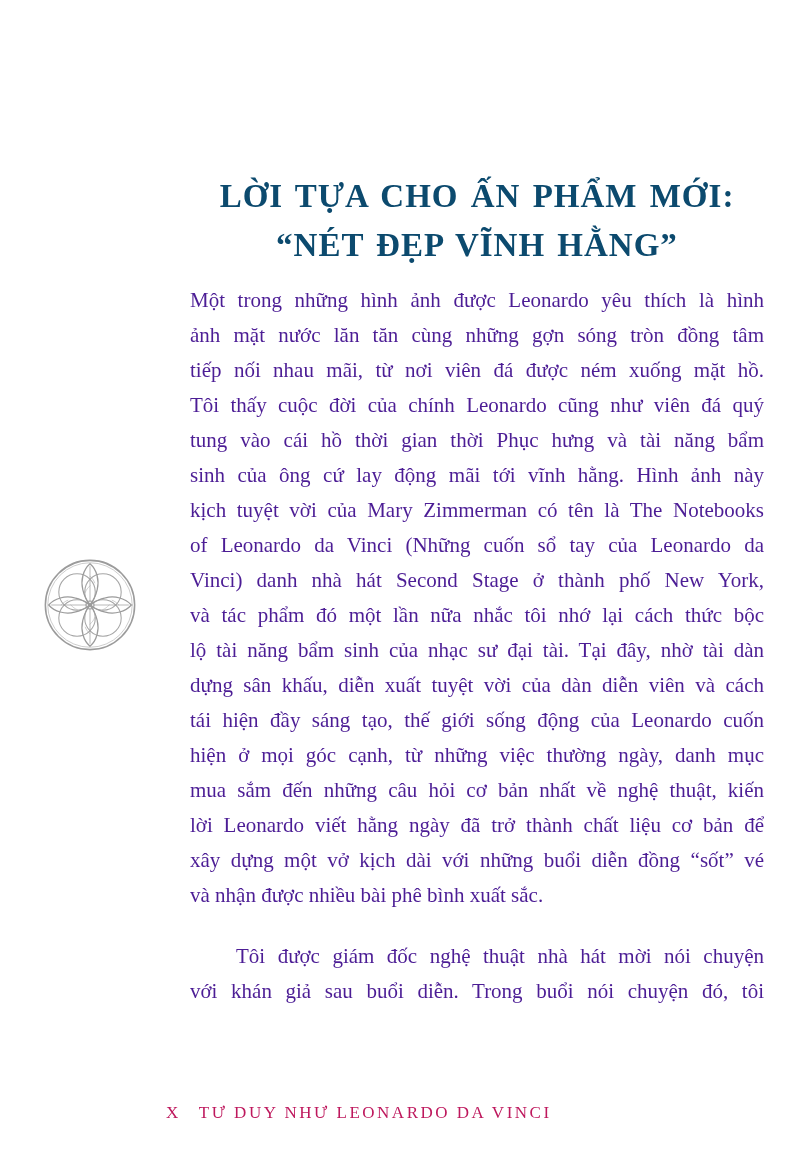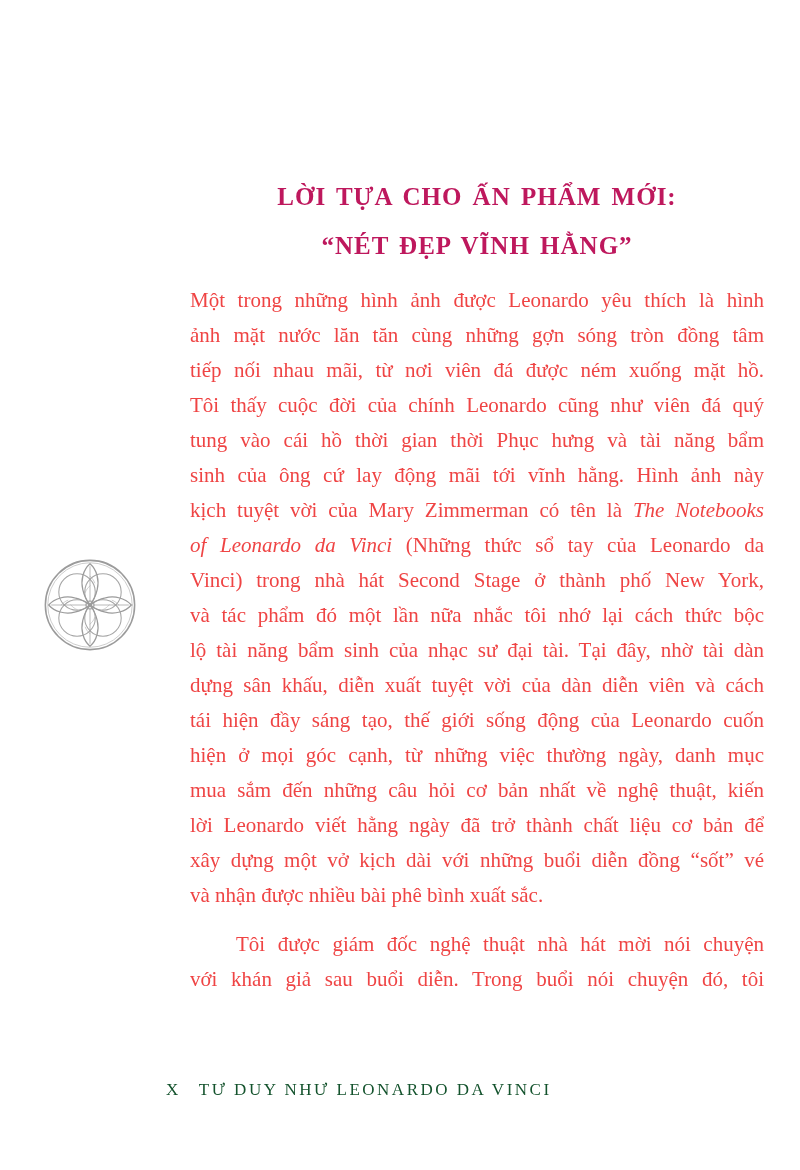--- a/index.html
+++ b/index.html
@@ -20,50 +20,50 @@
     width: 96px;
     height: 96px;
   }
   .content {
     position: absolute;
     left: 190px;
     top: 172px;
     width: 574px;
   }
   .title {
-    font-size: 25px;
+    font-size: 33px;
     font-weight: bold;
     line-height: 49px;
     text-align: center;
     letter-spacing: 1px;
     word-spacing: 3px;
-    color: #be185d;
+    color: #0c4a6e;
   }
   .body-text {
     margin-top: 13px;
     font-size: 21px;
-    color: #ef4444;
+    color: #4c1d95;
   }
   .bline {
     line-height: 35px;
     text-align: justify;
     text-align-last: justify;
     text-justify: inter-word;
   }
   .bline.endline { text-align-last: left; }
   .bline.indent { text-indent: 46px; }
-  .bline.parastart { margin-top: 14px; }
-  .ital { font-style: italic; }
+  .bline.parastart { margin-top: 26px; }
+  .ital { }
   .footer {
     position: absolute;
     left: 166px;
-    top: 1080px;
+    top: 1103px;
     font-size: 17px;
     letter-spacing: 2.5px;
-    color: #14532d;
+    color: #be185d;
     white-space: nowrap;
   }
   .footer .pagenum { margin-right: 18px; }
 </style>
 </head>
 <body>
 
 <div class="page">
 
   <svg class="ornament" viewBox="0 0 100 100" xmlns="http://www.w3.org/2000/svg">
@@ -96,22 +96,22 @@
       <div>“NÉT ĐẸP VĨNH HẰNG”</div>
     </h1>
     <div class="body-text" id="body-text">
         <div class="bline"><span>Một trong những hình ảnh được Leonardo yêu thích là hình</span></div>
         <div class="bline"><span>ảnh mặt nước lăn tăn cùng những gợn sóng tròn đồng tâm</span></div>
         <div class="bline"><span>tiếp nối nhau mãi, từ nơi viên đá được ném xuống mặt hồ.</span></div>
         <div class="bline"><span>Tôi thấy cuộc đời của chính Leonardo cũng như viên đá quý</span></div>
         <div class="bline"><span>tung vào cái hồ thời gian thời Phục hưng và tài năng bẩm</span></div>
         <div class="bline"><span>sinh của ông cứ lay động mãi tới vĩnh hằng. Hình ảnh này</span></div>
         <div class="bline"><span>kịch tuyệt vời của Mary Zimmerman có tên là </span><span class="ital">The Notebooks</span></div>
-        <div class="bline"><span class="ital">of Leonardo da Vinci</span><span> (Những thức sổ tay của Leonardo da</span></div>
-        <div class="bline"><span>Vinci) trong nhà hát Second Stage ở thành phố New York,</span></div>
+        <div class="bline"><span class="ital">of Leonardo da Vinci</span><span> (Những cuốn sổ tay của Leonardo da</span></div>
+        <div class="bline"><span>Vinci) danh nhà hát Second Stage ở thành phố New York,</span></div>
         <div class="bline"><span>và tác phẩm đó một lần nữa nhắc tôi nhớ lại cách thức bộc</span></div>
         <div class="bline"><span>lộ tài năng bẩm sinh của nhạc sư đại tài. Tại đây, nhờ tài dàn</span></div>
         <div class="bline"><span>dựng sân khấu, diễn xuất tuyệt vời của dàn diễn viên và cách</span></div>
         <div class="bline"><span>tái hiện đầy sáng tạo, thế giới sống động của Leonardo cuốn</span></div>
         <div class="bline"><span>hiện ở mọi góc cạnh, từ những việc thường ngày, danh mục</span></div>
         <div class="bline"><span>mua sắm đến những câu hỏi cơ bản nhất về nghệ thuật, kiến</span></div>
         <div class="bline"><span>lời Leonardo viết hằng ngày đã trở thành chất liệu cơ bản để</span></div>
         <div class="bline"><span>xây dựng một vở kịch dài với những buổi diễn đồng “sốt” vé</span></div>
         <div class="bline endline"><span>và nhận được nhiều bài phê bình xuất sắc.</span></div>
         <div class="bline parastart indent"><span>Tôi được giám đốc nghệ thuật nhà hát mời nói chuyện</span></div>

